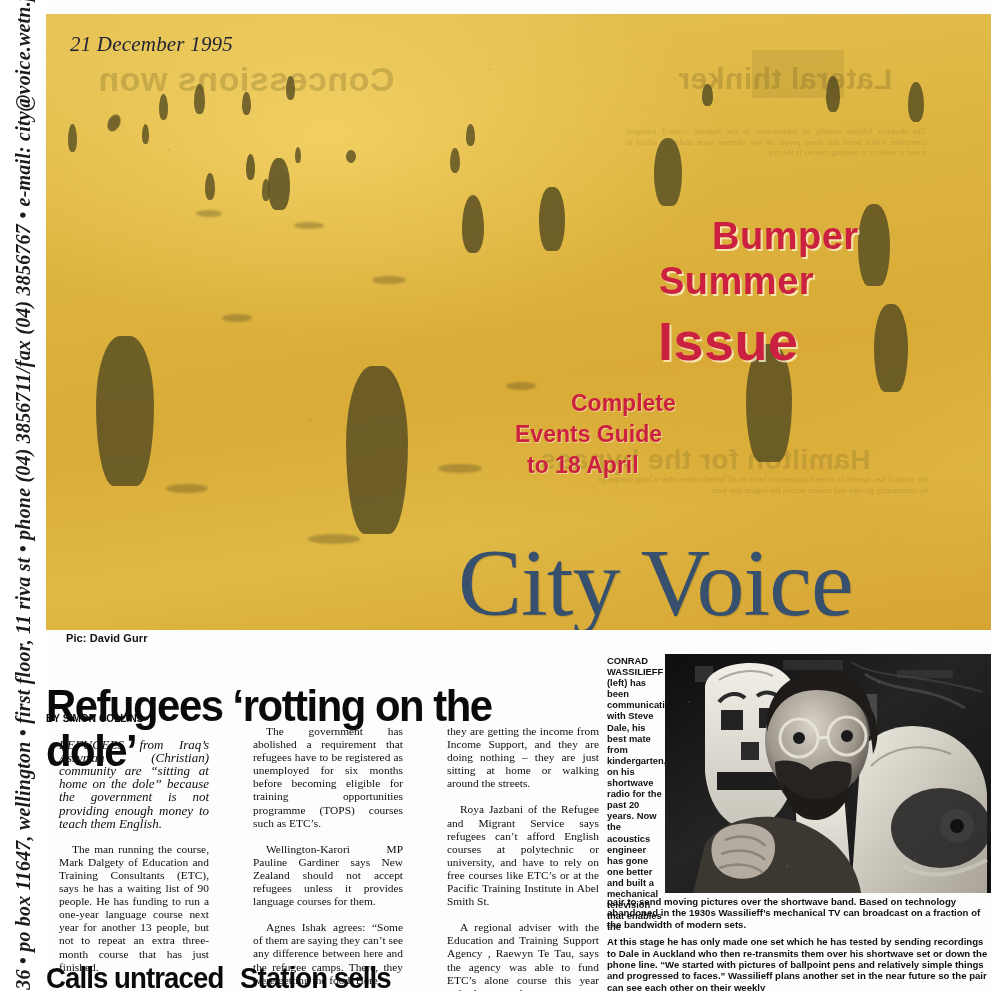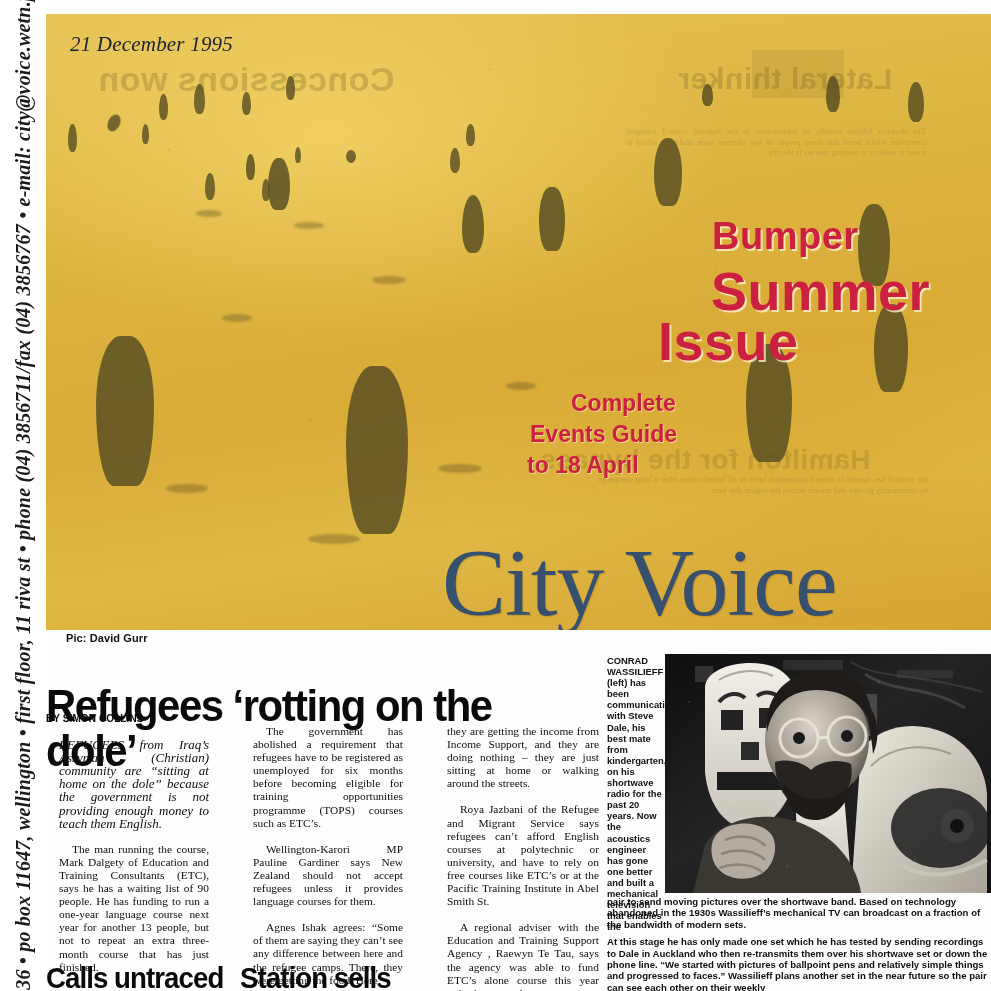--- a/index.html
+++ b/index.html
@@ -96,33 +96,33 @@
   }
 
   
   .promo{
     position:absolute;
     font-family:"Liberation Sans", sans-serif;font-weight:700;
     color:#cc2040;white-space:nowrap;
     text-shadow:2px 2px 0 rgba(255,248,210,.75);
   }
   #promo-bumper{left:666px;top:201px;font-size:38px;letter-spacing:.5px;}
-  #promo-summer{left:665px;top:246px;font-size:54px;letter-spacing:.5px;}
+  #promo-summer{left:613px;top:246px;font-size:38px;letter-spacing:.5px;}
   #promo-issue{left:612px;top:296px;font-size:54px;letter-spacing:.5px;}
   .promo-sub{
     position:absolute;font-family:"Liberation Sans", sans-serif;font-weight:700;
     color:#cc2040;white-space:nowrap;font-size:23px;text-shadow:1px 1px 0 rgba(255,248,210,.55);margin-top:8px;
   }
   #promo-l1{left:525px;top:368px;}
-  #promo-l2{left:484px;top:399px;}
+  #promo-l2{left:469px;top:399px;}
   #promo-l3{left:481px;top:430px;}
 
   
   #masthead{
-    position:absolute;left:396px;top:521px;
+    position:absolute;left:412px;top:521px;
     font-family:"Liberation Serif", serif;font-weight:400;
     font-size:96px;line-height:96px;color:#36506e;
     letter-spacing:-1px;white-space:nowrap;
     text-shadow:1px 1px 1px rgba(60,45,10,.18);
   }
 
   
   #pic-credit{
     position:absolute;left:46px;top:632px;
     font-family:"Liberation Sans", sans-serif;font-weight:700;font-size:11px;

